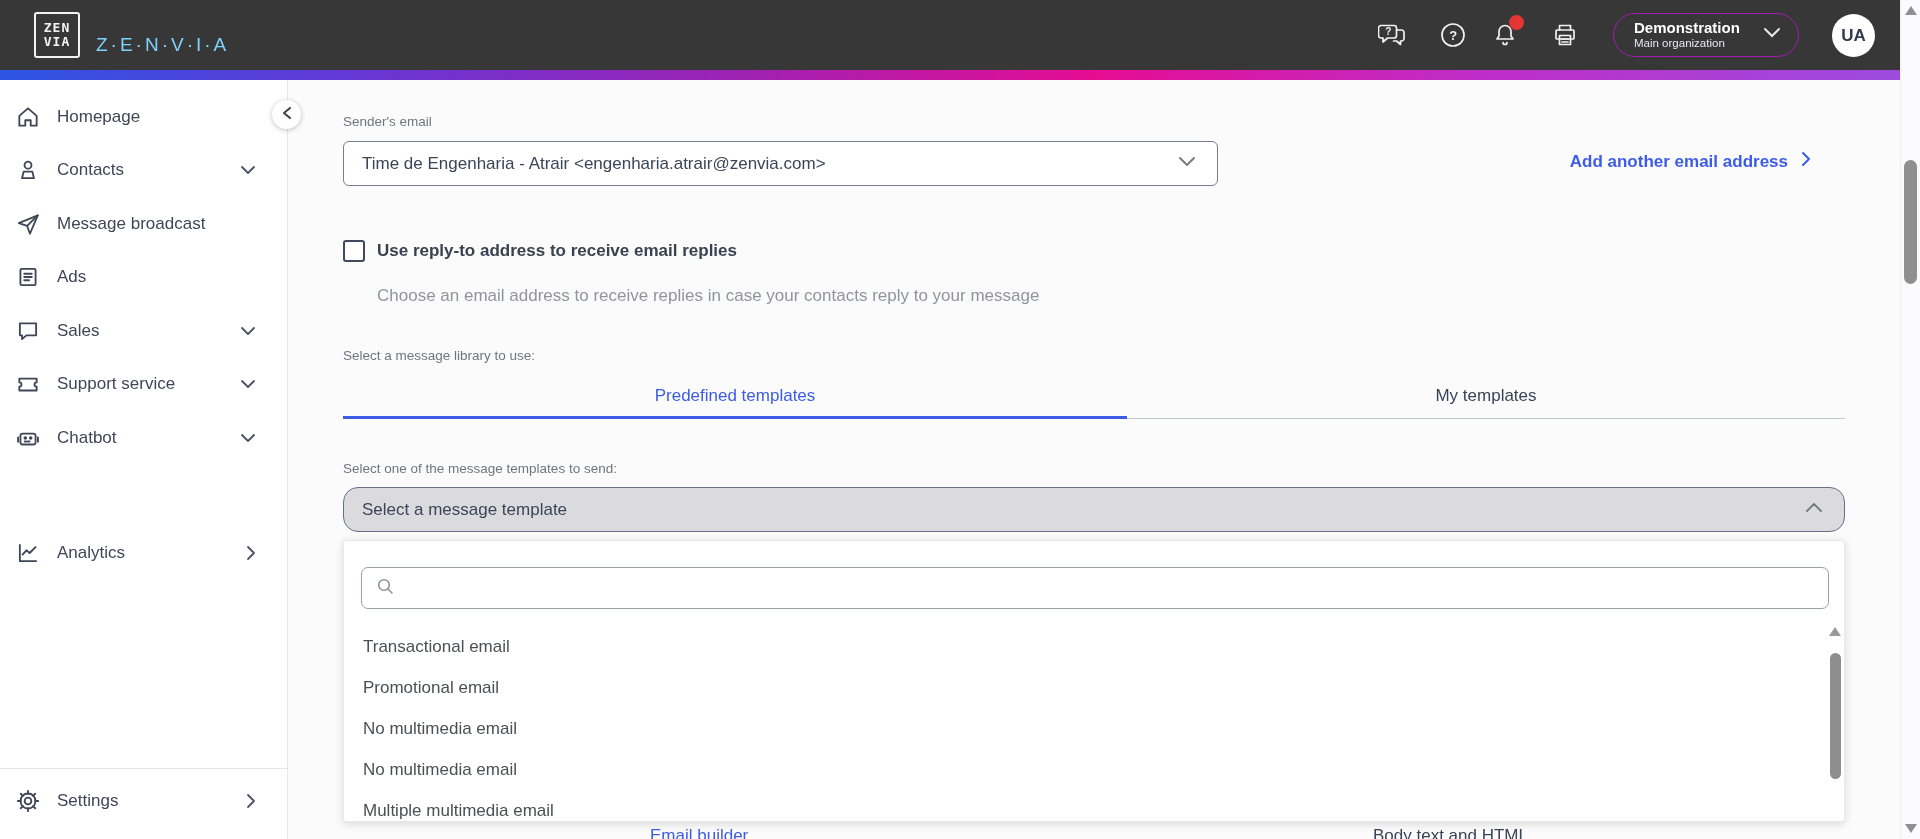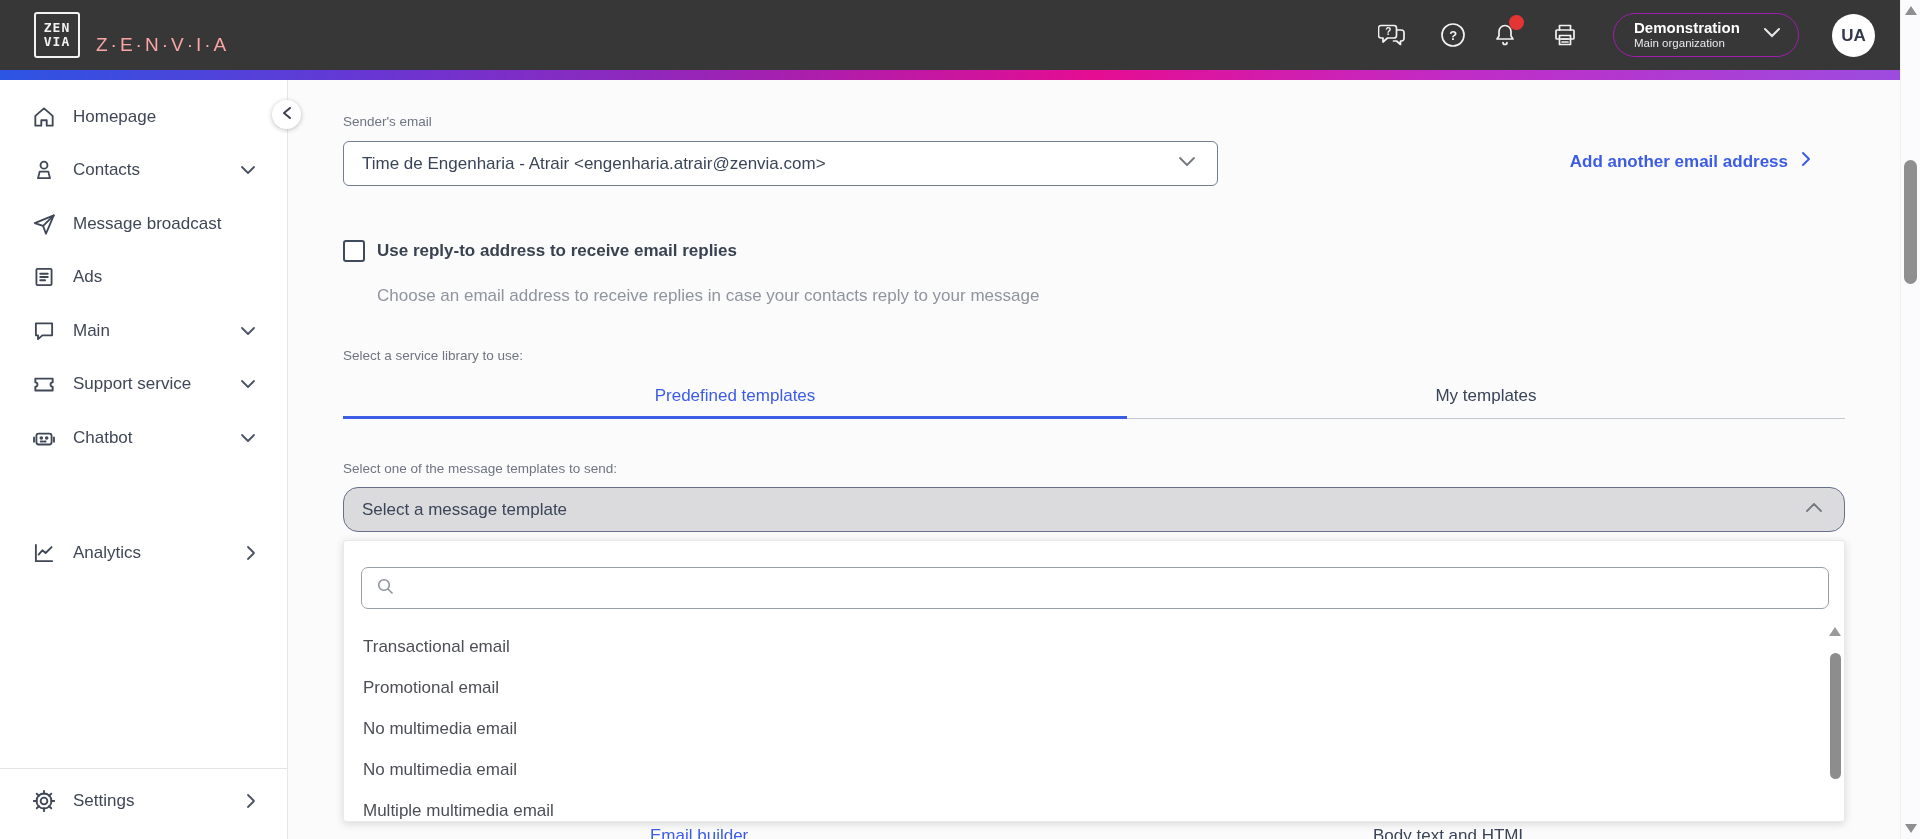--- a/index.html
+++ b/index.html
@@ -5,42 +5,42 @@
   * { margin:0; padding:0; box-sizing:border-box; }
   html,body { width:1920px; height:839px; }
   body { font-family:"Liberation Sans","DejaVu Sans",sans-serif; background:#fff; overflow:hidden; }
   .screen { position:relative; width:1920px; height:839px; overflow:hidden; background:#fbfbfc; }
 
   
   .topbar { position:absolute; left:0; top:0; width:1920px; height:70px; background:#373737; z-index:5; }
   .logo-box { position:absolute; left:34px; top:12px; width:46px; height:46px; border:2px solid #f2f2f2; border-radius:3px;
               display:flex; flex-direction:column; align-items:center; justify-content:center; color:#f2f2f2;
               font-size:13px; font-weight:bold; letter-spacing:1px; line-height:1.05; font-family:"DejaVu Sans Mono",monospace; }
-  .brand { position:absolute; left:96px; top:0; height:90px; display:flex; align-items:center; color:#fca5a5;
+  .brand { position:absolute; left:96px; top:0; height:90px; display:flex; align-items:center; color:#7dd3fc;
            font-size:19px; letter-spacing:3px; font-weight:400; }
   .tico { width:30px; height:30px; display:flex; align-items:center; justify-content:center; cursor:pointer; position:absolute; top:20px; }
   .tico svg { stroke:#f2f2f2; fill:none; stroke-width:1.7; stroke-linecap:round; stroke-linejoin:round; }
   .tico-chat { left:1378px; } .tico-help { left:1438px; } .tico-bell { left:1490px; } .tico-print { left:1550px; }
   .bell-badge { position:absolute; right:-4px; top:-5px; width:15px; height:15px; border-radius:50%; background:#e53434; }
   .org-pill { position:absolute; left:1613px; top:13px; width:186px; height:44px; border:1px solid #a21caf; border-radius:22px;
               display:flex; align-items:center; padding:0 14px 0 20px; cursor:pointer; }
   .org-text { flex:1; color:#fff; }
   .org-name { font-size:15px; font-weight:700; line-height:1.2; }
   .org-sub { font-size:11.5px; font-weight:400; line-height:1.2; color:#e8e8ee; }
   .org-chev svg { stroke:#e8e8ee; fill:none; stroke-width:2; stroke-linecap:round; }
   .avatar { position:absolute; left:1832px; top:14px; width:43px; height:43px; border-radius:50%; background:#ffffff;
             display:flex; align-items:center; justify-content:center; color:#333a4d; font-weight:700; font-size:17px; cursor:pointer; }
 
   
   .grad { position:absolute; left:0; top:70px; width:1920px; height:10px; z-index:5;
           background:linear-gradient(90deg,#2c55e4 0%,#6a35d2 20%,#9c23b4 38%,#e50d92 57%,#c02cc6 76%,#9b4de0 100%); }
 
   
   .sidebar { position:absolute; left:0; top:80px; width:288px; height:759px; background:#ffffff; border-right:1px solid #e7e7ea; z-index:2; }
-  .side-item { position:absolute; left:0; width:288px; height:46px; display:flex; align-items:center; padding-left:30px; cursor:pointer; color:#3f4756; }
+  .side-item { position:absolute; left:0; width:288px; height:46px; display:flex; align-items:center; padding-left:14px; cursor:pointer; color:#3f4756; }
   .side-item .sicon { width:27px; height:27px; margin-right:16px; flex:0 0 auto; display:flex; align-items:center; justify-content:center; }
   .side-item svg { stroke:#3f4756; fill:none; stroke-width:1.7; stroke-linecap:round; stroke-linejoin:round; }
   .side-item .slabel { font-size:17px; }
   .side-chev { position:absolute; right:30px; display:flex; }
   .side-chev svg { stroke:#4a5263; stroke-width:1.8; fill:none; stroke-linecap:round; stroke-linejoin:round; }
   .beta-pill { position:absolute; right:26px; background:#e4e4e8; color:#3c4453; border-radius:13px; font-size:13.5px; font-weight:700; padding:4px 14px; }
   .side-divider { position:absolute; left:0; top:768px; width:288px; height:1px; background:#e4e4e7; }
   .collapse-btn { position:absolute; left:272px; top:100px; width:29px; height:29px; border-radius:50%; background:#fff;
                   box-shadow:0 1px 5px rgba(0,0,0,.25); display:flex; align-items:center; justify-content:center; cursor:pointer; z-index:4; }
   .collapse-btn svg { stroke:#3a3f4c; stroke-width:2; fill:none; stroke-linecap:round; stroke-linejoin:round; }
@@ -203,21 +203,21 @@
       </span>
       <span class="slabel">Ads</span>
     </div>
 
     <div class="side-item" style="top:228px">
       <span class="sicon">
         <svg width="26" height="26" viewBox="0 0 24 24">
             <path d="M4.5 5 h15 v11 h-9 l-4 3.5 v-3.5 h-2 Z"></path>
           </svg>
       </span>
-      <span class="slabel">Main</span>
+      <span class="slabel">Sales</span>
       <span class="side-chev">
         <svg width="20" height="14" viewBox="0 0 20 14">
             <polyline points="4,4 10,10 16,4"></polyline>
           </svg>
       </span>
     </div>
 
     <div class="side-item" style="top:281px">
       <span class="sicon">
         <svg width="26" height="26" viewBox="0 0 24 24">
@@ -312,21 +312,21 @@
           </svg>
       </span>
     </div>
 
     <div class="cb-row">
       <span class="checkbox"></span>
       <span class="cb-label">Use reply-to address to receive email replies</span>
     </div>
     <div class="helper">Choose an email address to receive replies in case your contacts reply to your message</div>
 
-    <div class="flabel lbl-library">Select a service library to use:</div>
+    <div class="flabel lbl-library">Select a message library to use:</div>
 
     <div class="tabs">
       <div class="tab tab-active">Predefined templates</div>
       <div class="tab tab-inactive">My templates</div>
       <div class="tab-underline-gray"></div>
       <div class="tab-underline-blue"></div>
     </div>
 
     <div class="flabel lbl-select-one">Select one of the message templates to send:</div>
 

